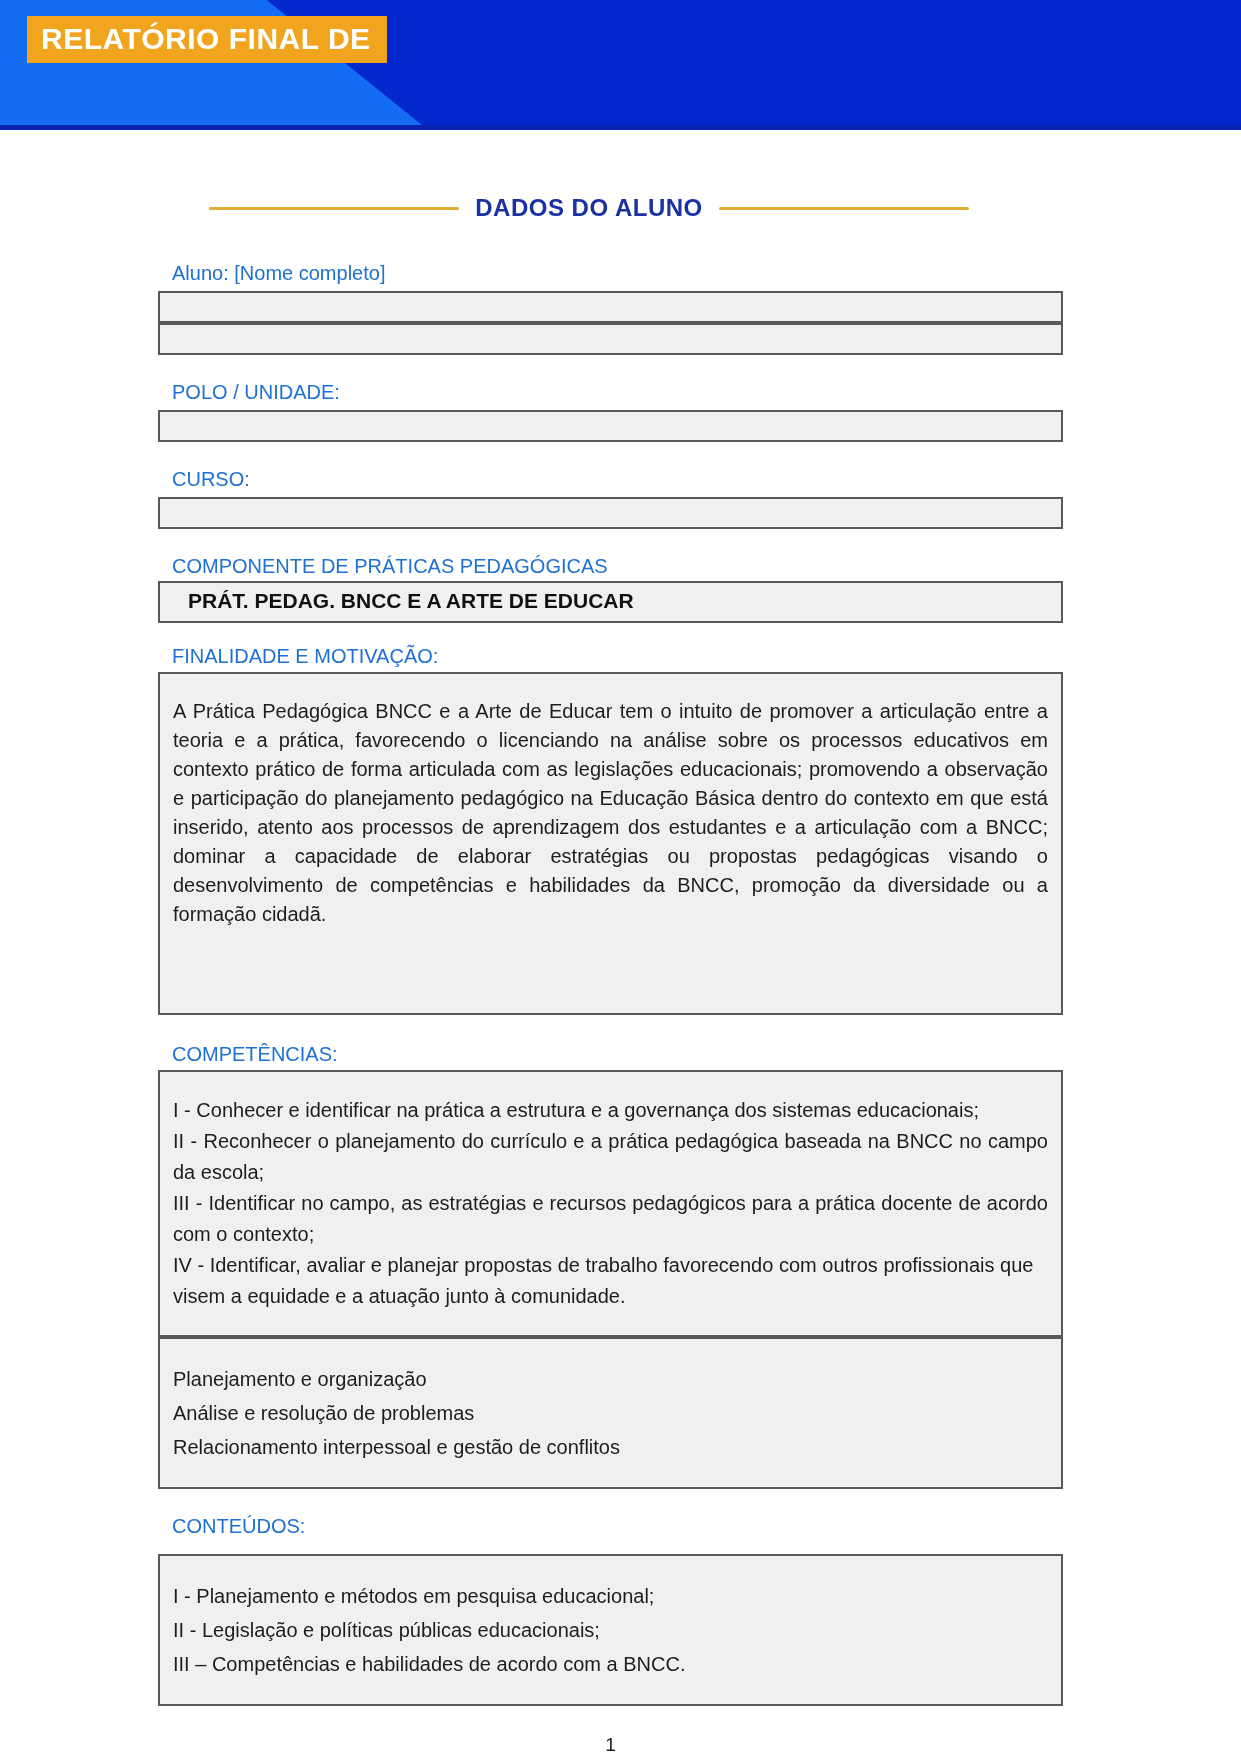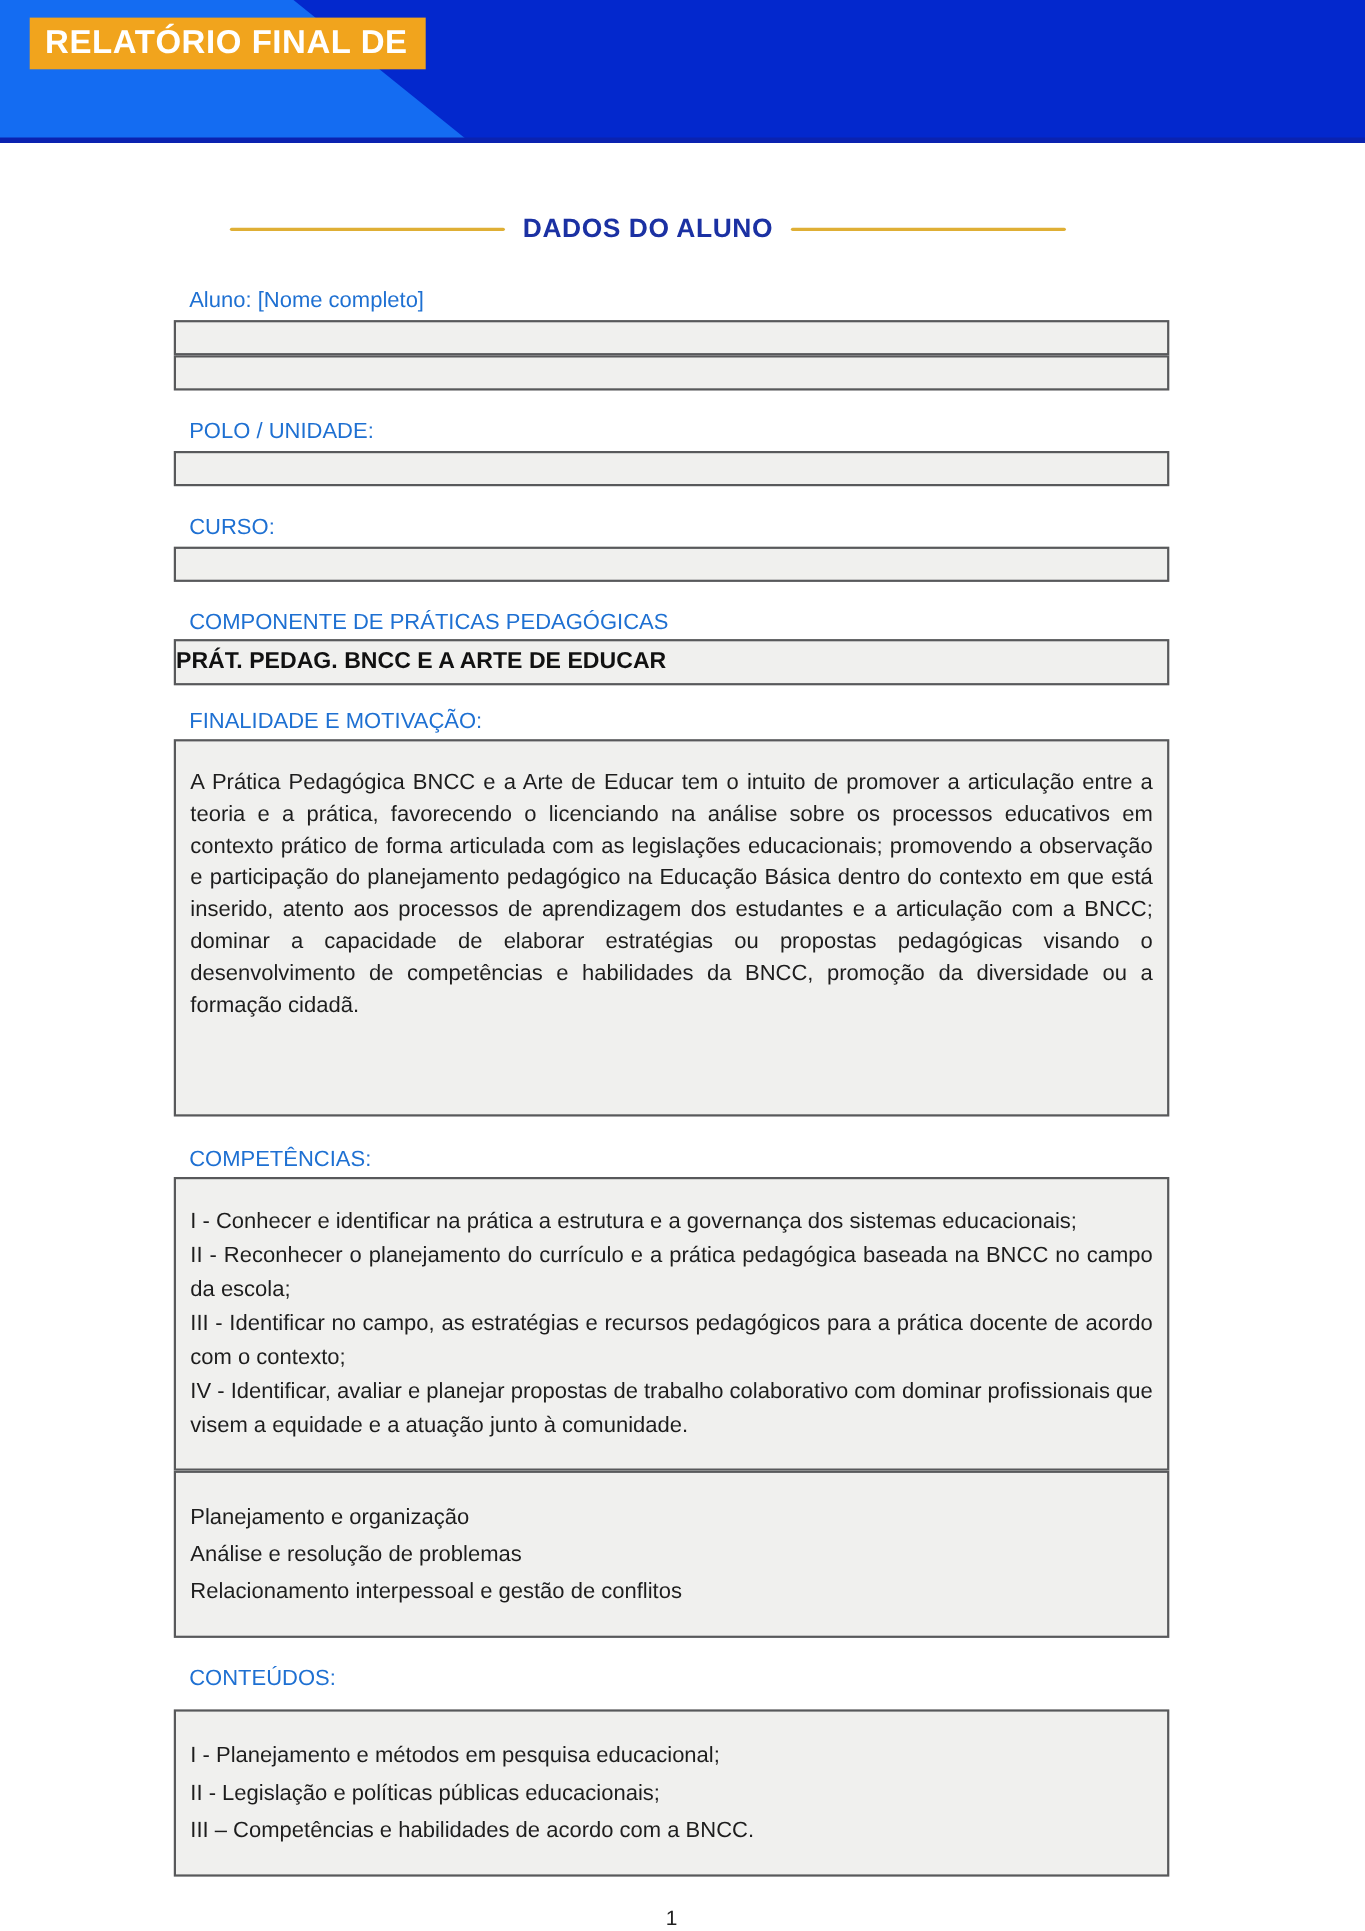--- a/index.html
+++ b/index.html
@@ -113,21 +113,21 @@
     background:var(--box-bg);
     border:2px solid var(--box-border);
   }
 
   .value-box{
     background:var(--box-bg);
     border:2px solid var(--box-border);
     font-size:21px;
     font-weight:700;
     color:#111;
-    padding:4px 12px 6px 0;
+    padding:4px 12px 6px 28px;
     line-height:28px;
   }
 
   .text-box{
     background:var(--box-bg);
     border:2px solid var(--box-border);
     font-size:20px;
     color:var(--ink);
     padding:23px 13px;
     line-height:29px;
@@ -196,21 +196,21 @@
         <p class="just">A Prática Pedagógica BNCC e a Arte de Educar tem o intuito de promover a articulação entre a teoria e a prática, favorecendo o licenciando na análise sobre os processos educativos em contexto prático de forma articulada com as legislações educacionais; promovendo a observação e participação do planejamento pedagógico na Educação Básica dentro do contexto em que está inserido, atento aos processos de aprendizagem dos estudantes e a articulação com a BNCC; dominar a capacidade de elaborar estratégias ou propostas pedagógicas visando o desenvolvimento de competências e habilidades da BNCC, promoção da diversidade ou a formação cidadã.</p>
       </div>
     </section>
 
     <section>
       <div class="sec-label" style="margin-top:26px;margin-bottom:3px;">COMPETÊNCIAS:</div>
       <div class="text-box list-box">
         <p class="just">I - Conhecer e identificar na prática a estrutura e a governança dos sistemas educacionais;</p>
         <p class="just">II - Reconhecer o planejamento do currículo e a prática pedagógica baseada na BNCC no campo da escola;</p>
         <p class="just">III - Identificar no campo, as estratégias e recursos pedagógicos para a prática docente de acordo com o contexto;</p>
-        <p>IV - Identificar, avaliar e planejar propostas de trabalho colaborativo com dominar profissionais que visem a equidade e a atuação junto à comunidade.</p>
+        <p>IV - Identificar, avaliar e planejar propostas de trabalho favorecendo com outros profissionais que visem a equidade e a atuação junto à comunidade.</p>
       </div>
     </section>
 
     <section>
       <div class="text-box list-box loose">
         <p>Planejamento e organização</p>
         <p>Análise e resolução de problemas</p>
         <p>Relacionamento interpessoal e gestão de conflitos</p>
       </div>
     </section>

